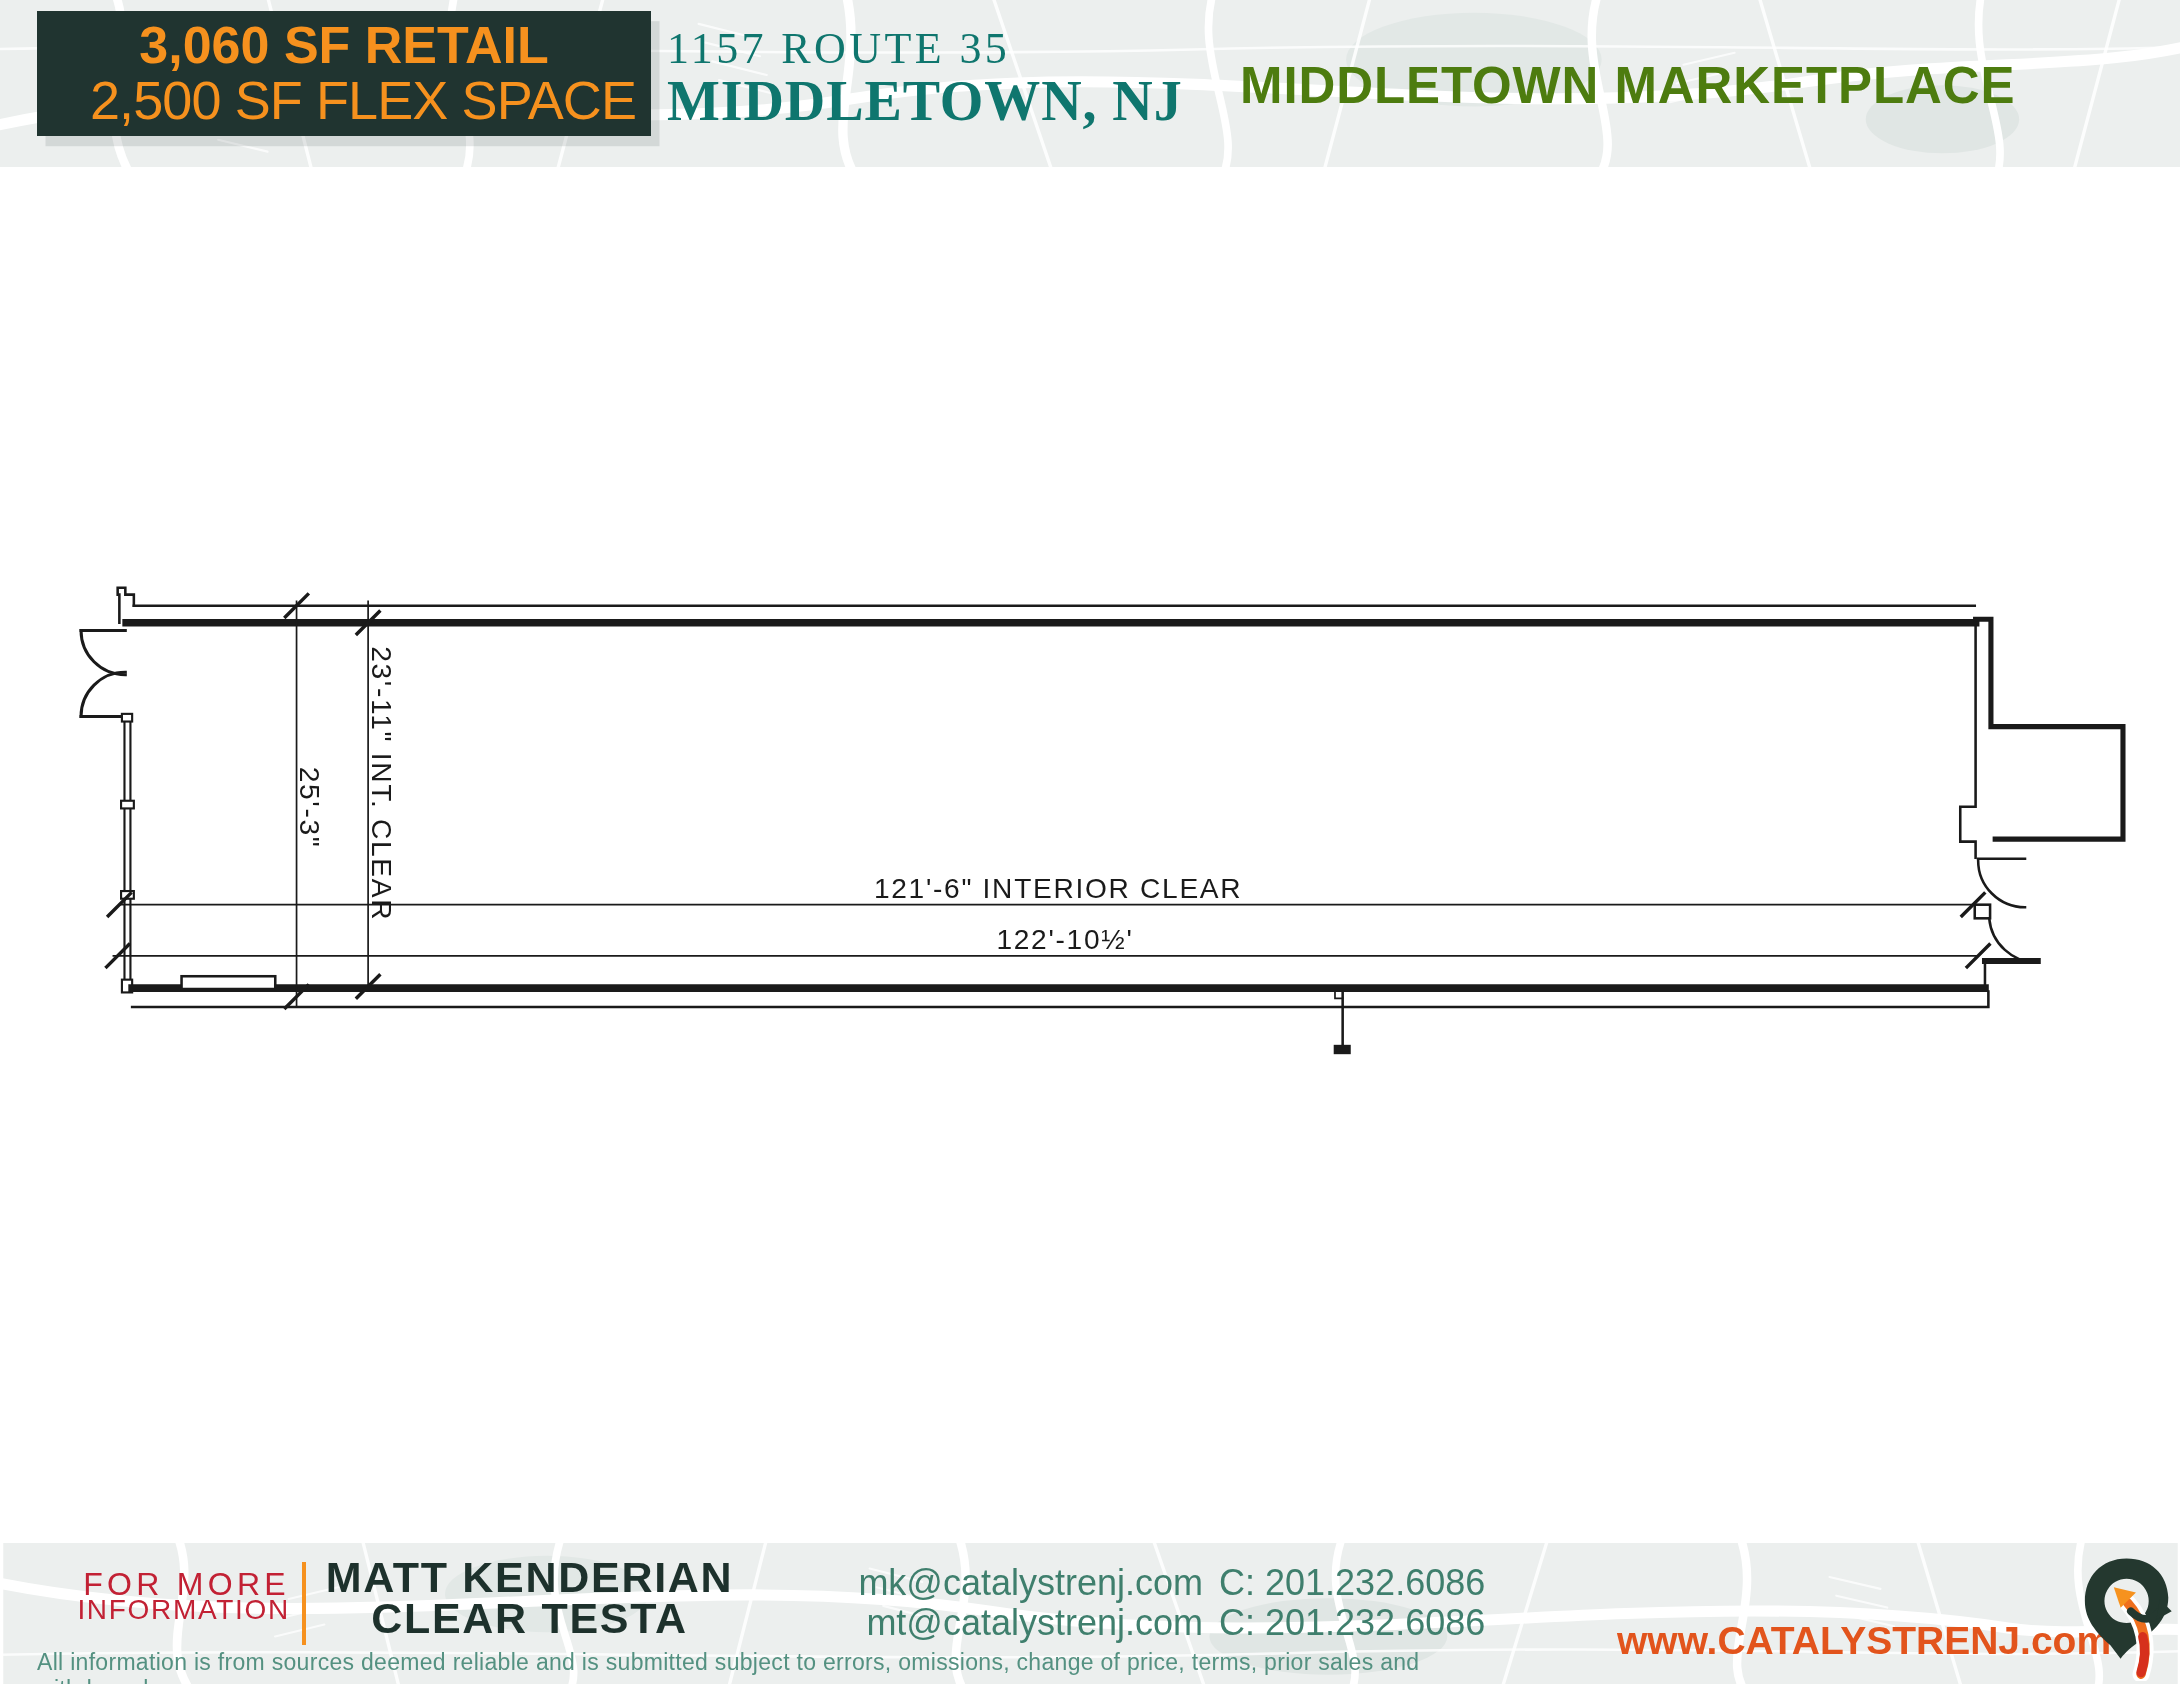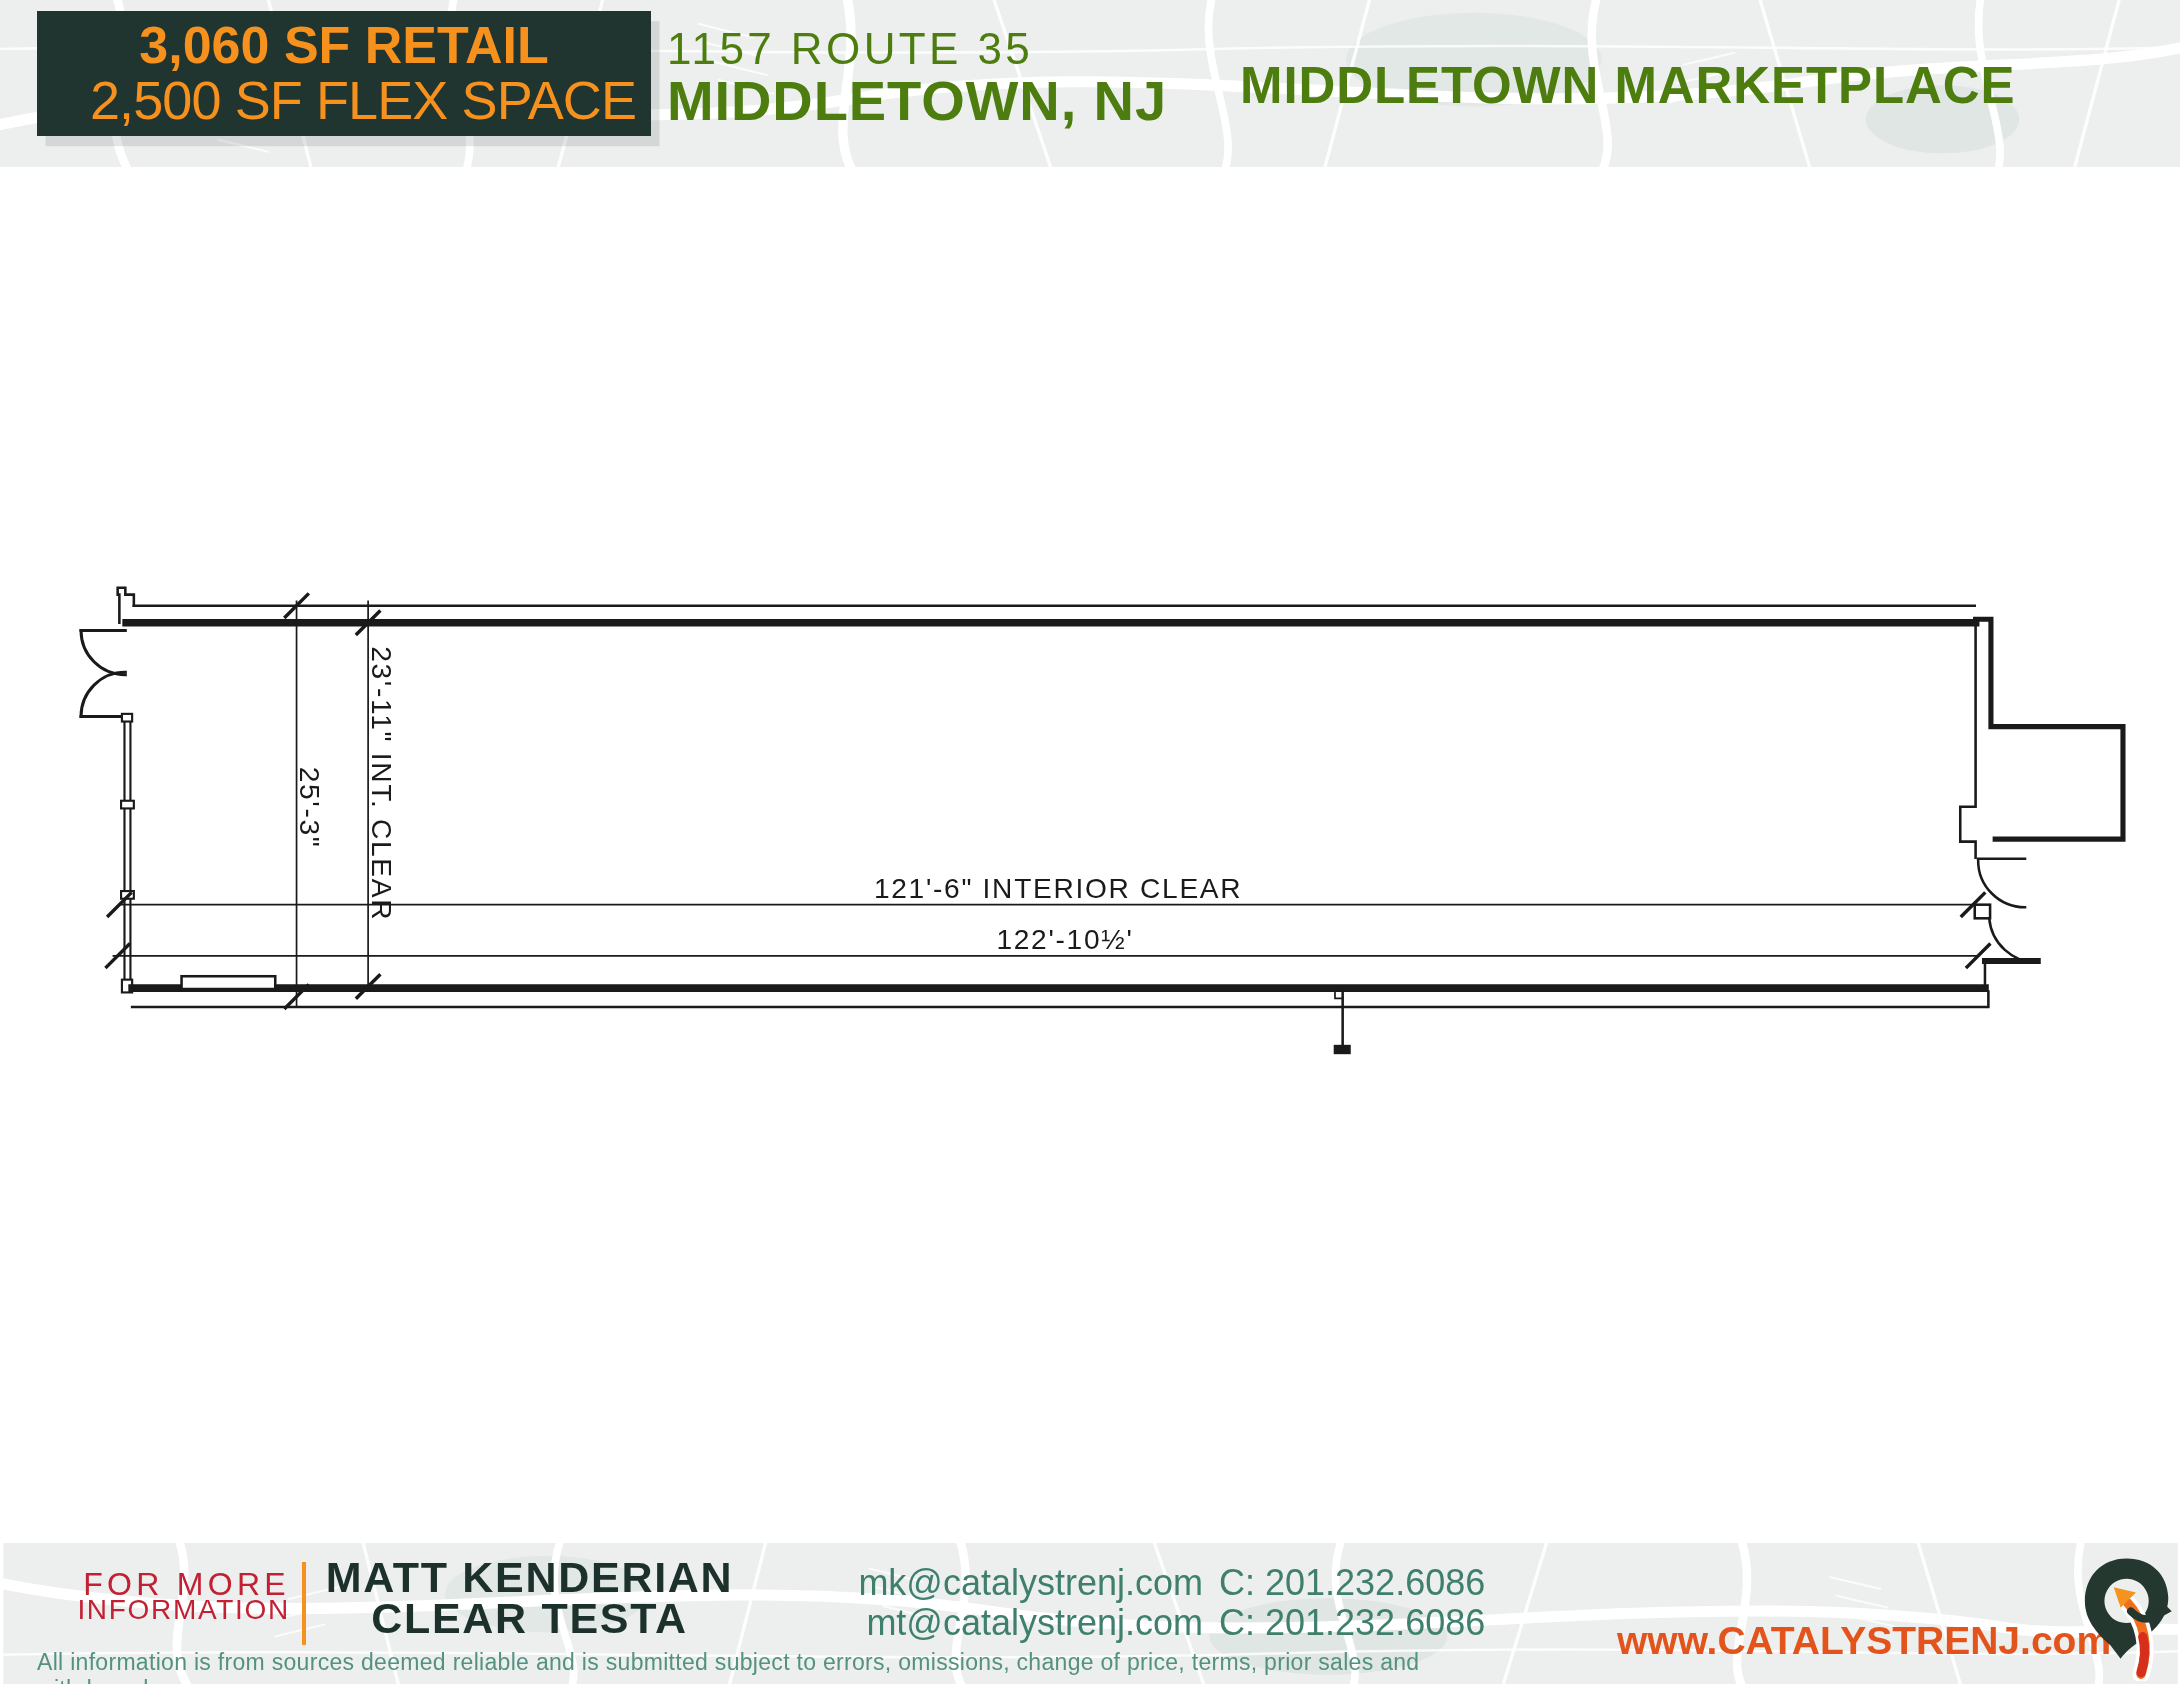--- a/index.html
+++ b/index.html
@@ -12,21 +12,21 @@
   .band-bottom { top:1543px; }
 
   
   .badge {
     position:absolute; left:37px; top:11px; width:614px; height:125px;
     background:#203430; box-shadow:8.5px 10.2px 0 rgba(32,52,48,0.12);
     display:flex; flex-direction:column; align-items:center; justify-content:center;
   }
   .badge-line1 { color:#f6911e; font-size:52px; font-weight:800; letter-spacing:0px; line-height:53px; }
   .badge-line2 { color:#f6911e; font-size:54px; font-weight:400; letter-spacing:-0.9px; line-height:56px;margin-left:38px; }
-  .address { position:absolute; left:667px; top:24px; color:#4d7c0f; }
+  .address { position:absolute; left:667px; top:24px; color:#0f766e;font-family:Liberation Serif, serif; }
   .address-line1 { font-size:44px; font-weight:400; letter-spacing:3.4px; line-height:49px; }
   .address-line2 { font-size:56px; font-weight:700; letter-spacing:0.9px; line-height:56px; }
   .property-name {
     position:absolute; left:1240px; top:56px; width:877px;
     color:#4d7c0f; font-size:51px; font-weight:600; letter-spacing:0.9px;
   }
 
   
   .plan { position:absolute; left:0; top:0; }
   .dim-text { font-family:"Liberation Sans", sans-serif; font-size:33px; fill:#1a1a1a; letter-spacing:2px; }

